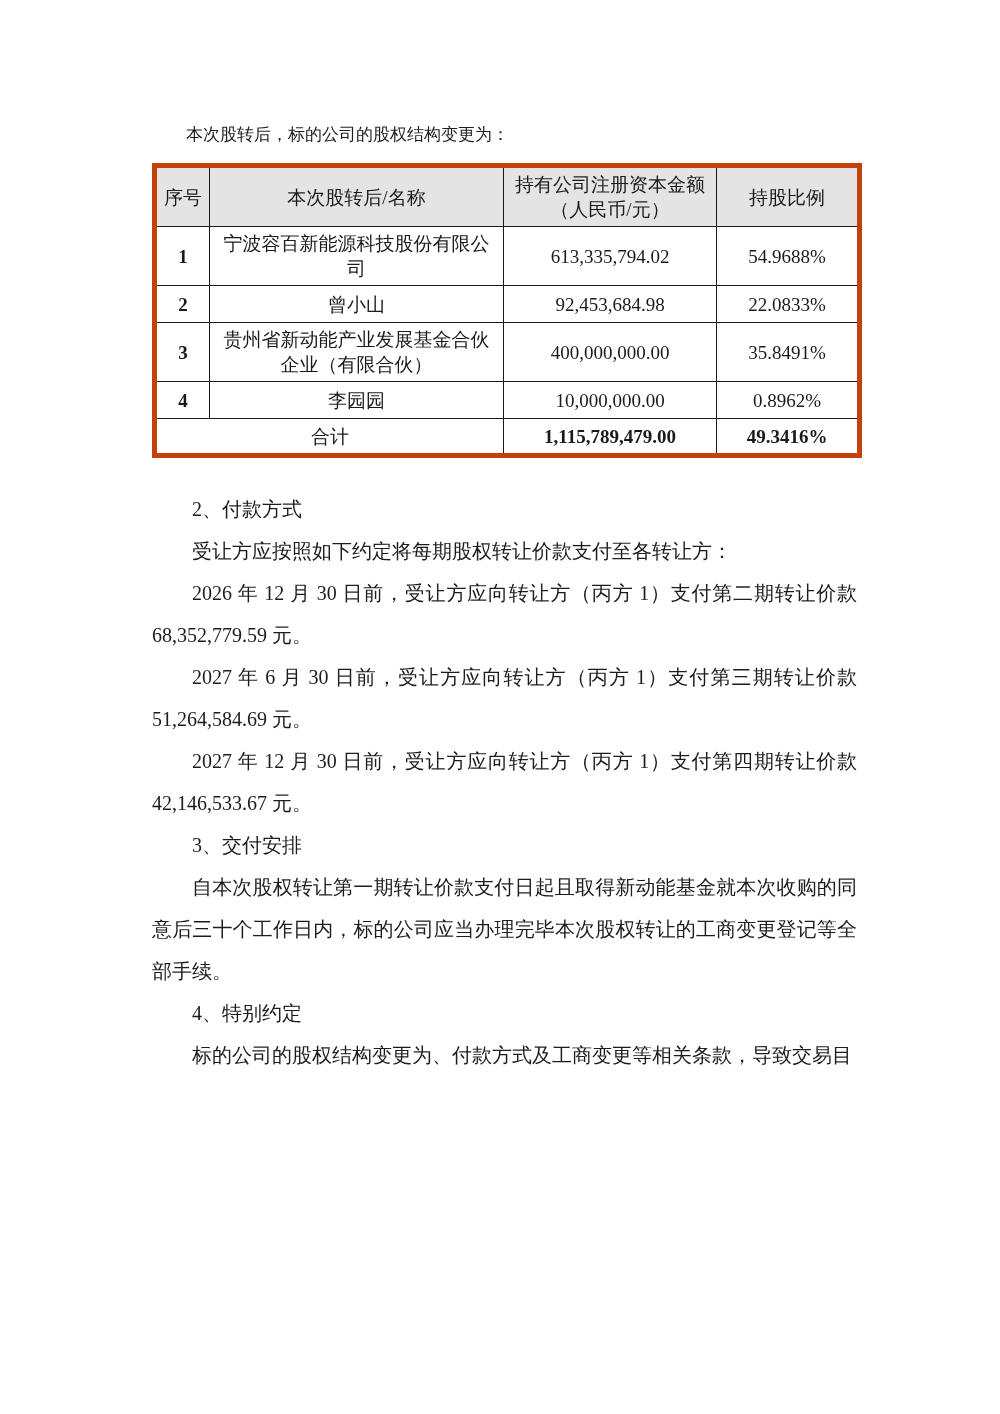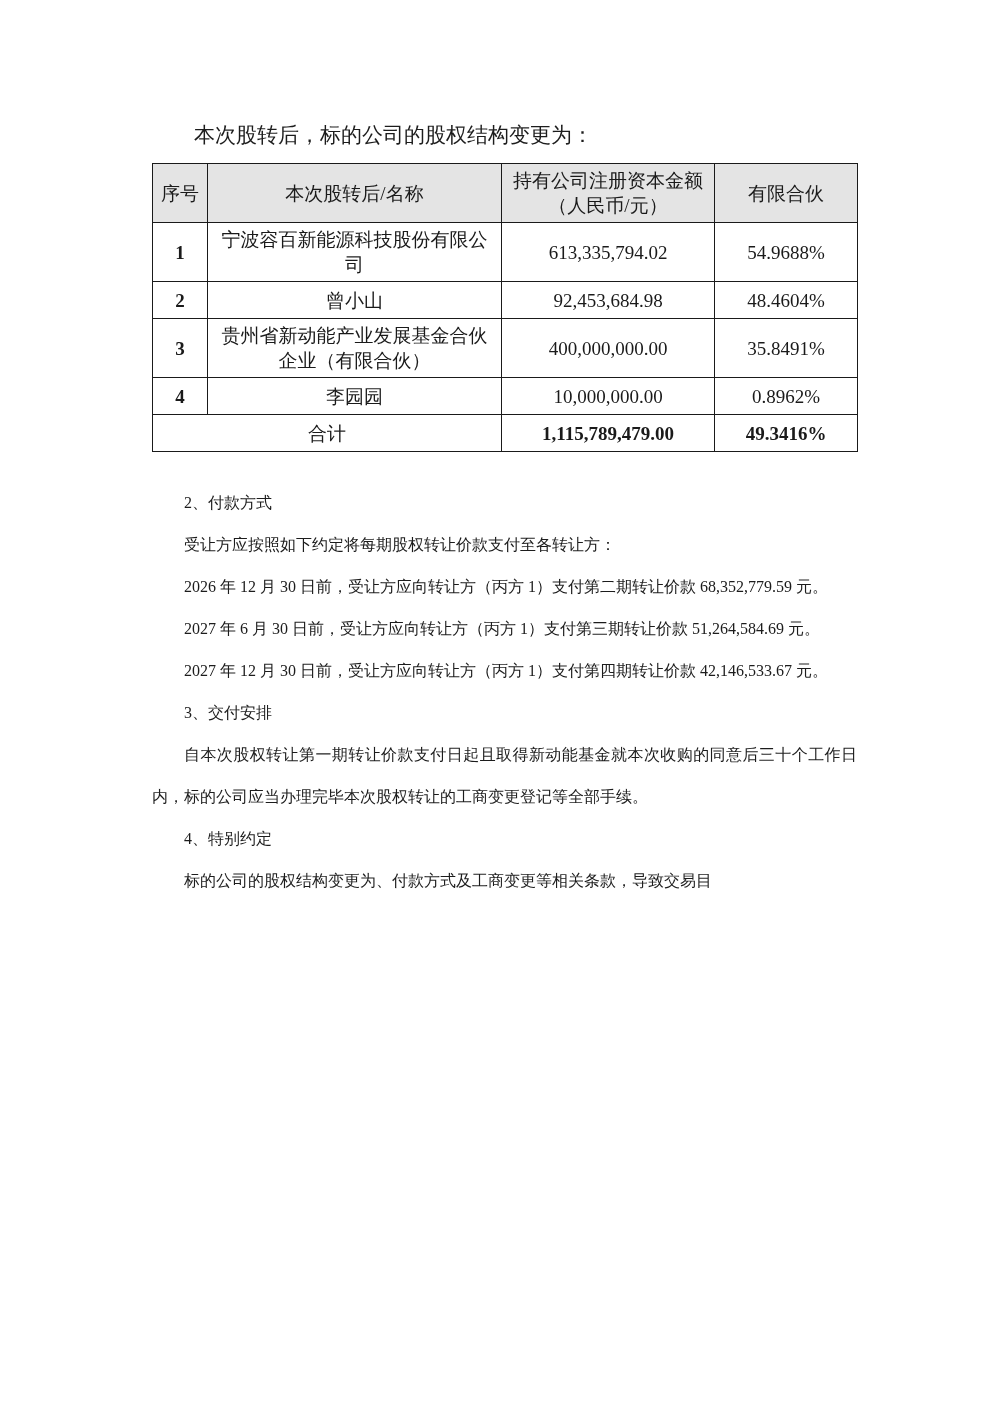--- a/index.html
+++ b/index.html
@@ -15,32 +15,32 @@
     width: 1000px; height: 1414px;
     overflow: hidden;
     background: #ffffff;
   }
   .content {
     position: absolute;
     left: 152px; top: 121px;
     width: 705px;
   }
   .intro {
-    font-size: 21px;
+    font-size: 17px;
     line-height: 28px;
     margin: 0 0 14px 0;
     text-indent: 2em;
     white-space: nowrap;
   }
   table.share-table {
     border-collapse: collapse;
     width: 705px;
     font-size: 19px;
     color: #1a1a1a;
-    border: 1px solid #c2410c;
+    border: 5px solid #c2410c;
     table-layout: fixed;
   }
   .share-table col.c1 { width: 55px; }
   .share-table col.c2 { width: 294px; }
   .share-table col.c3 { width: 213px; }
   .share-table col.c4 { width: 143px; }
   .share-table th, .share-table td {
     border: 1px solid #1a1a1a;
     text-align: center;
     vertical-align: middle;
@@ -49,21 +49,21 @@
     font-weight: normal;
   }
   .share-table thead th {
     background: #e4e4e4;
     height: 52px;
   }
   .share-table tbody td { height: 37px; }
   .share-table .bold { font-weight: bold; }
   .body-text { margin-top: 30px; }
   .para {
-    font-size: 16px;
+    font-size: 20px;
     line-height: 42px;
     margin: 0;
     text-indent: 2em;
     text-align: justify;
   }
 </style>
 </head>
 <body>
 
 <div class="page">
@@ -79,35 +79,35 @@
           <col class="c4">
       </colgroup>
       <thead>
         <tr>
           <th>序号</th>
           <th>本次股转后/名称</th>
           <th>
             <span>持有公司注册资本金额</span><br>
             <span>（人民币/元）</span>
           </th>
-          <th>有限合伙</th>
+          <th>持股比例</th>
         </tr>
       </thead>
       <tbody>
         <tr>
           <td class="bold">1</td>
           <td>宁波容百新能源科技股份有限公司</td>
           <td>613,335,794.02</td>
           <td>54.9688%</td>
         </tr>
         <tr>
           <td class="bold">2</td>
           <td>曾小山</td>
           <td>92,453,684.98</td>
-          <td>48.4604%</td>
+          <td>22.0833%</td>
         </tr>
         <tr>
           <td class="bold">3</td>
           <td>贵州省新动能产业发展基金合伙企业（有限合伙）</td>
           <td>400,000,000.00</td>
           <td>35.8491%</td>
         </tr>
         <tr>
           <td class="bold">4</td>
           <td>李园园</td>

